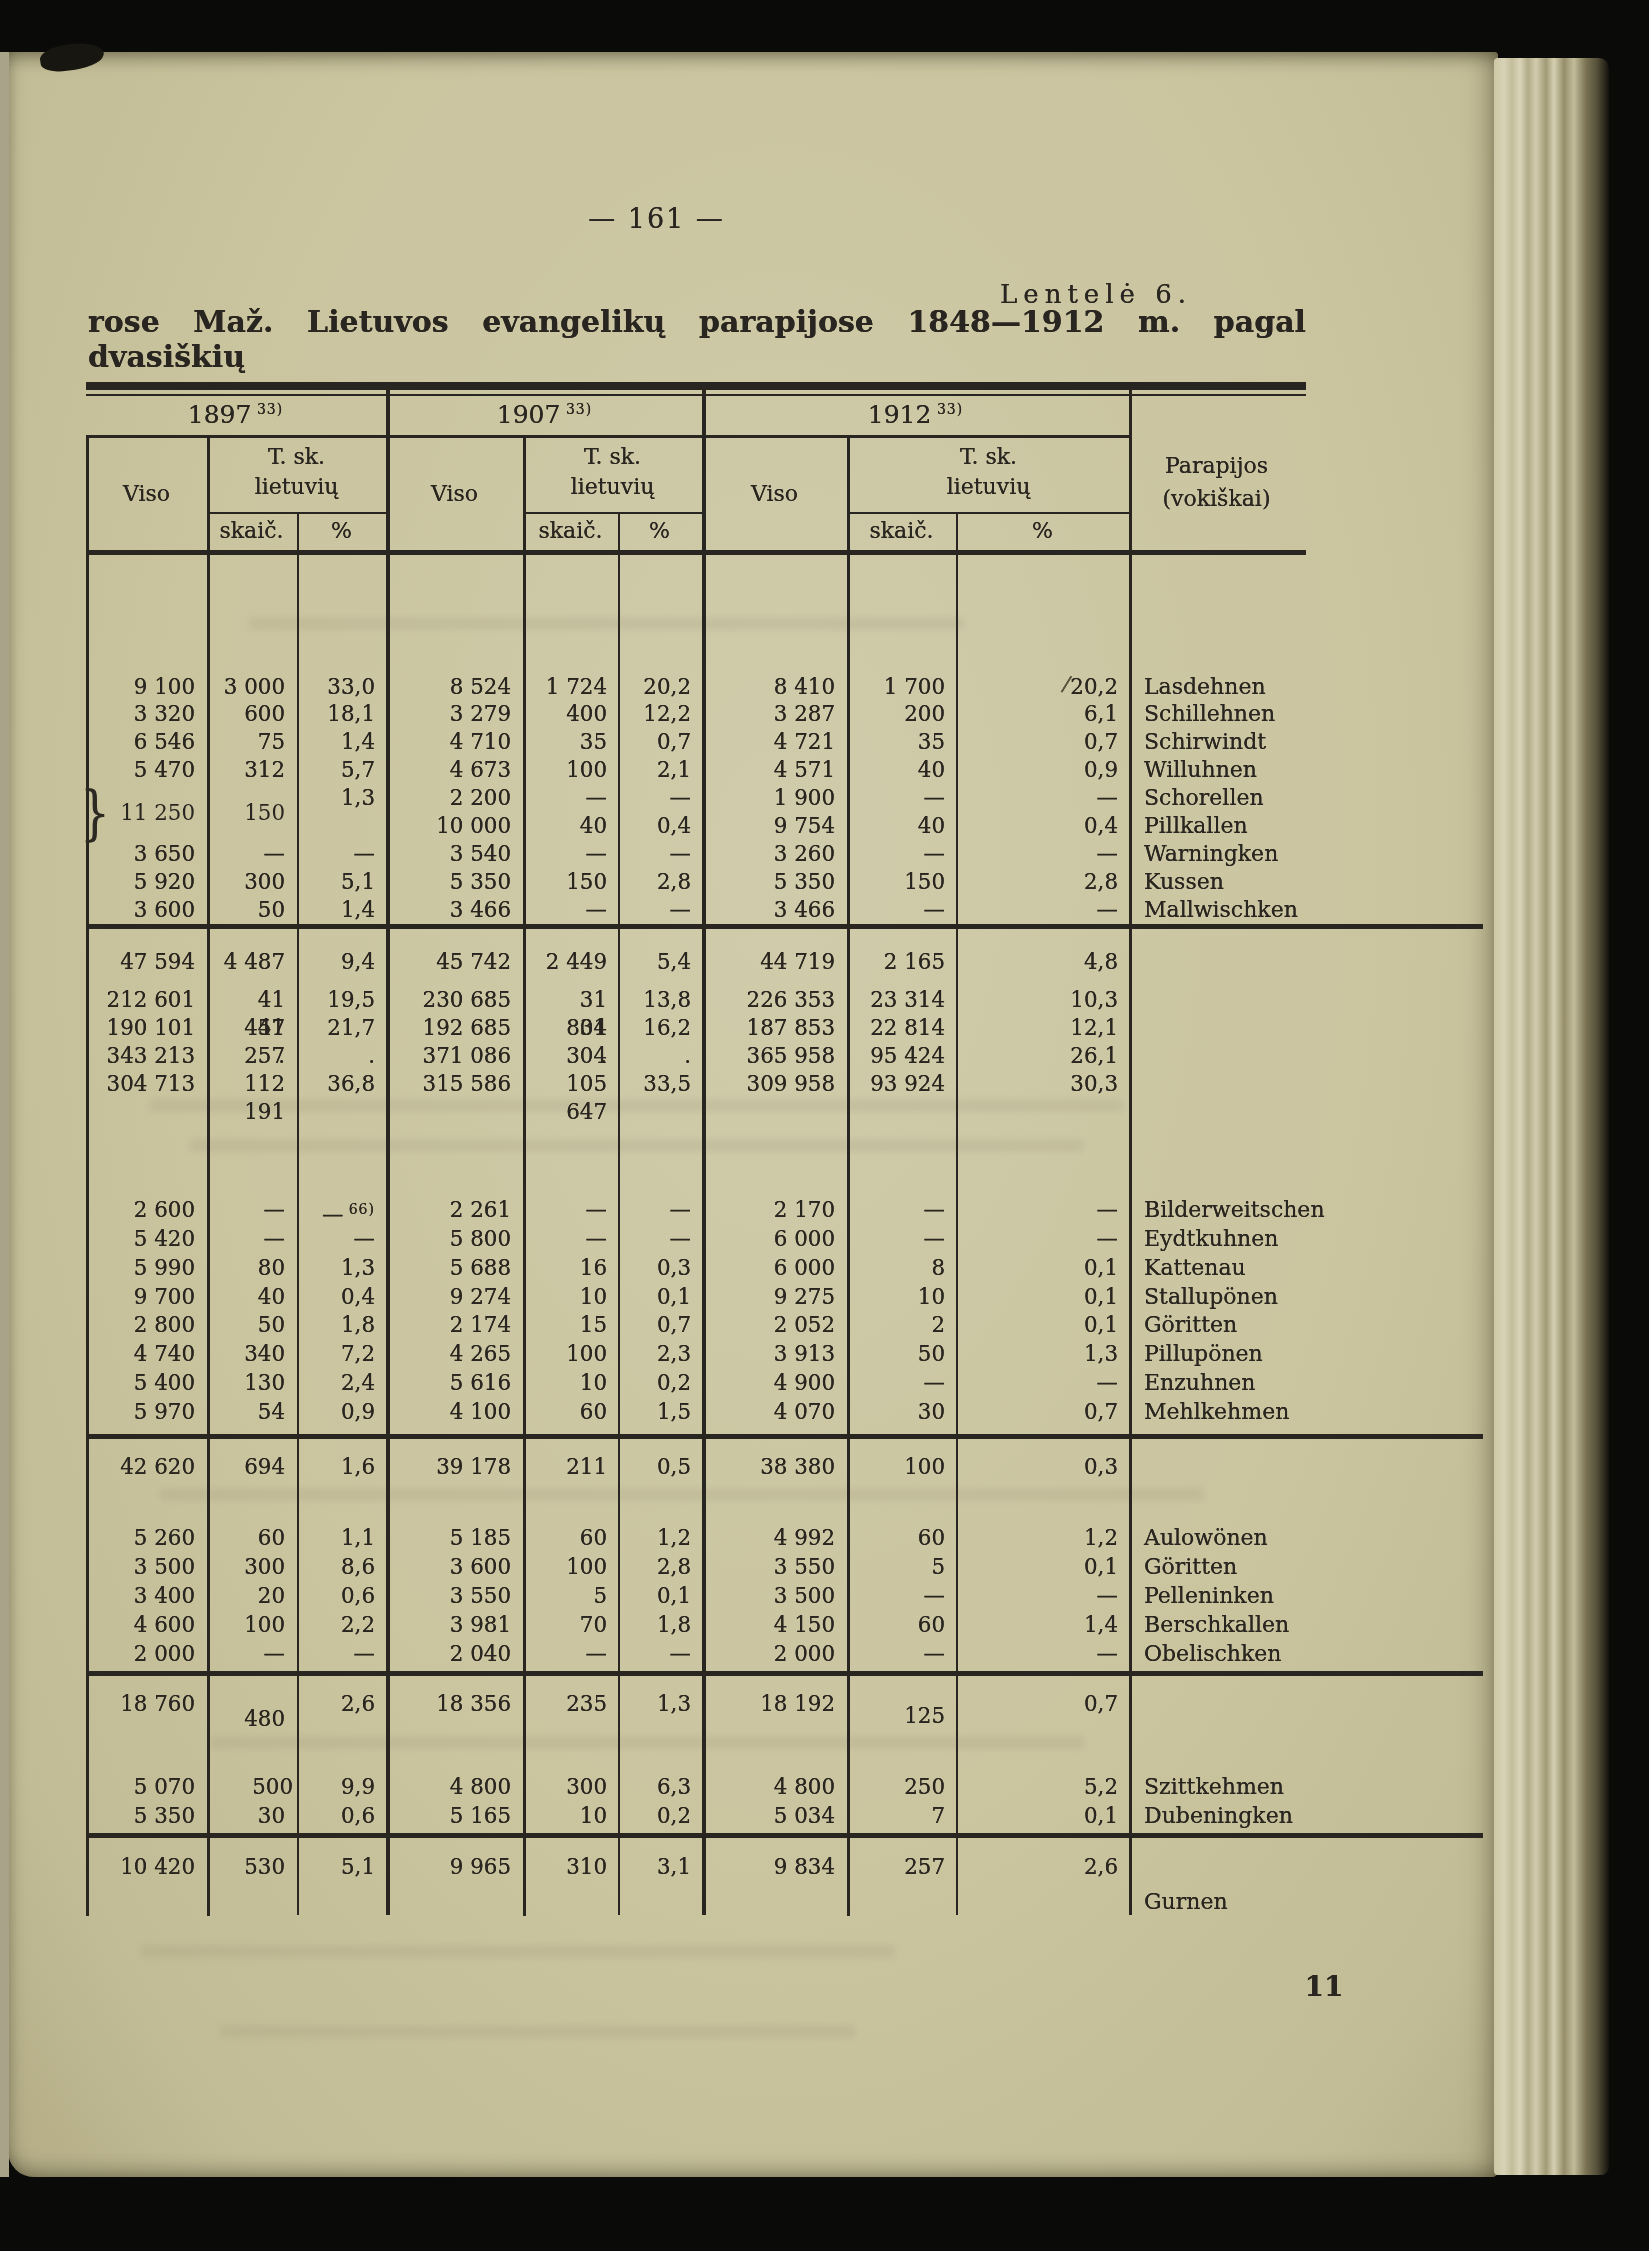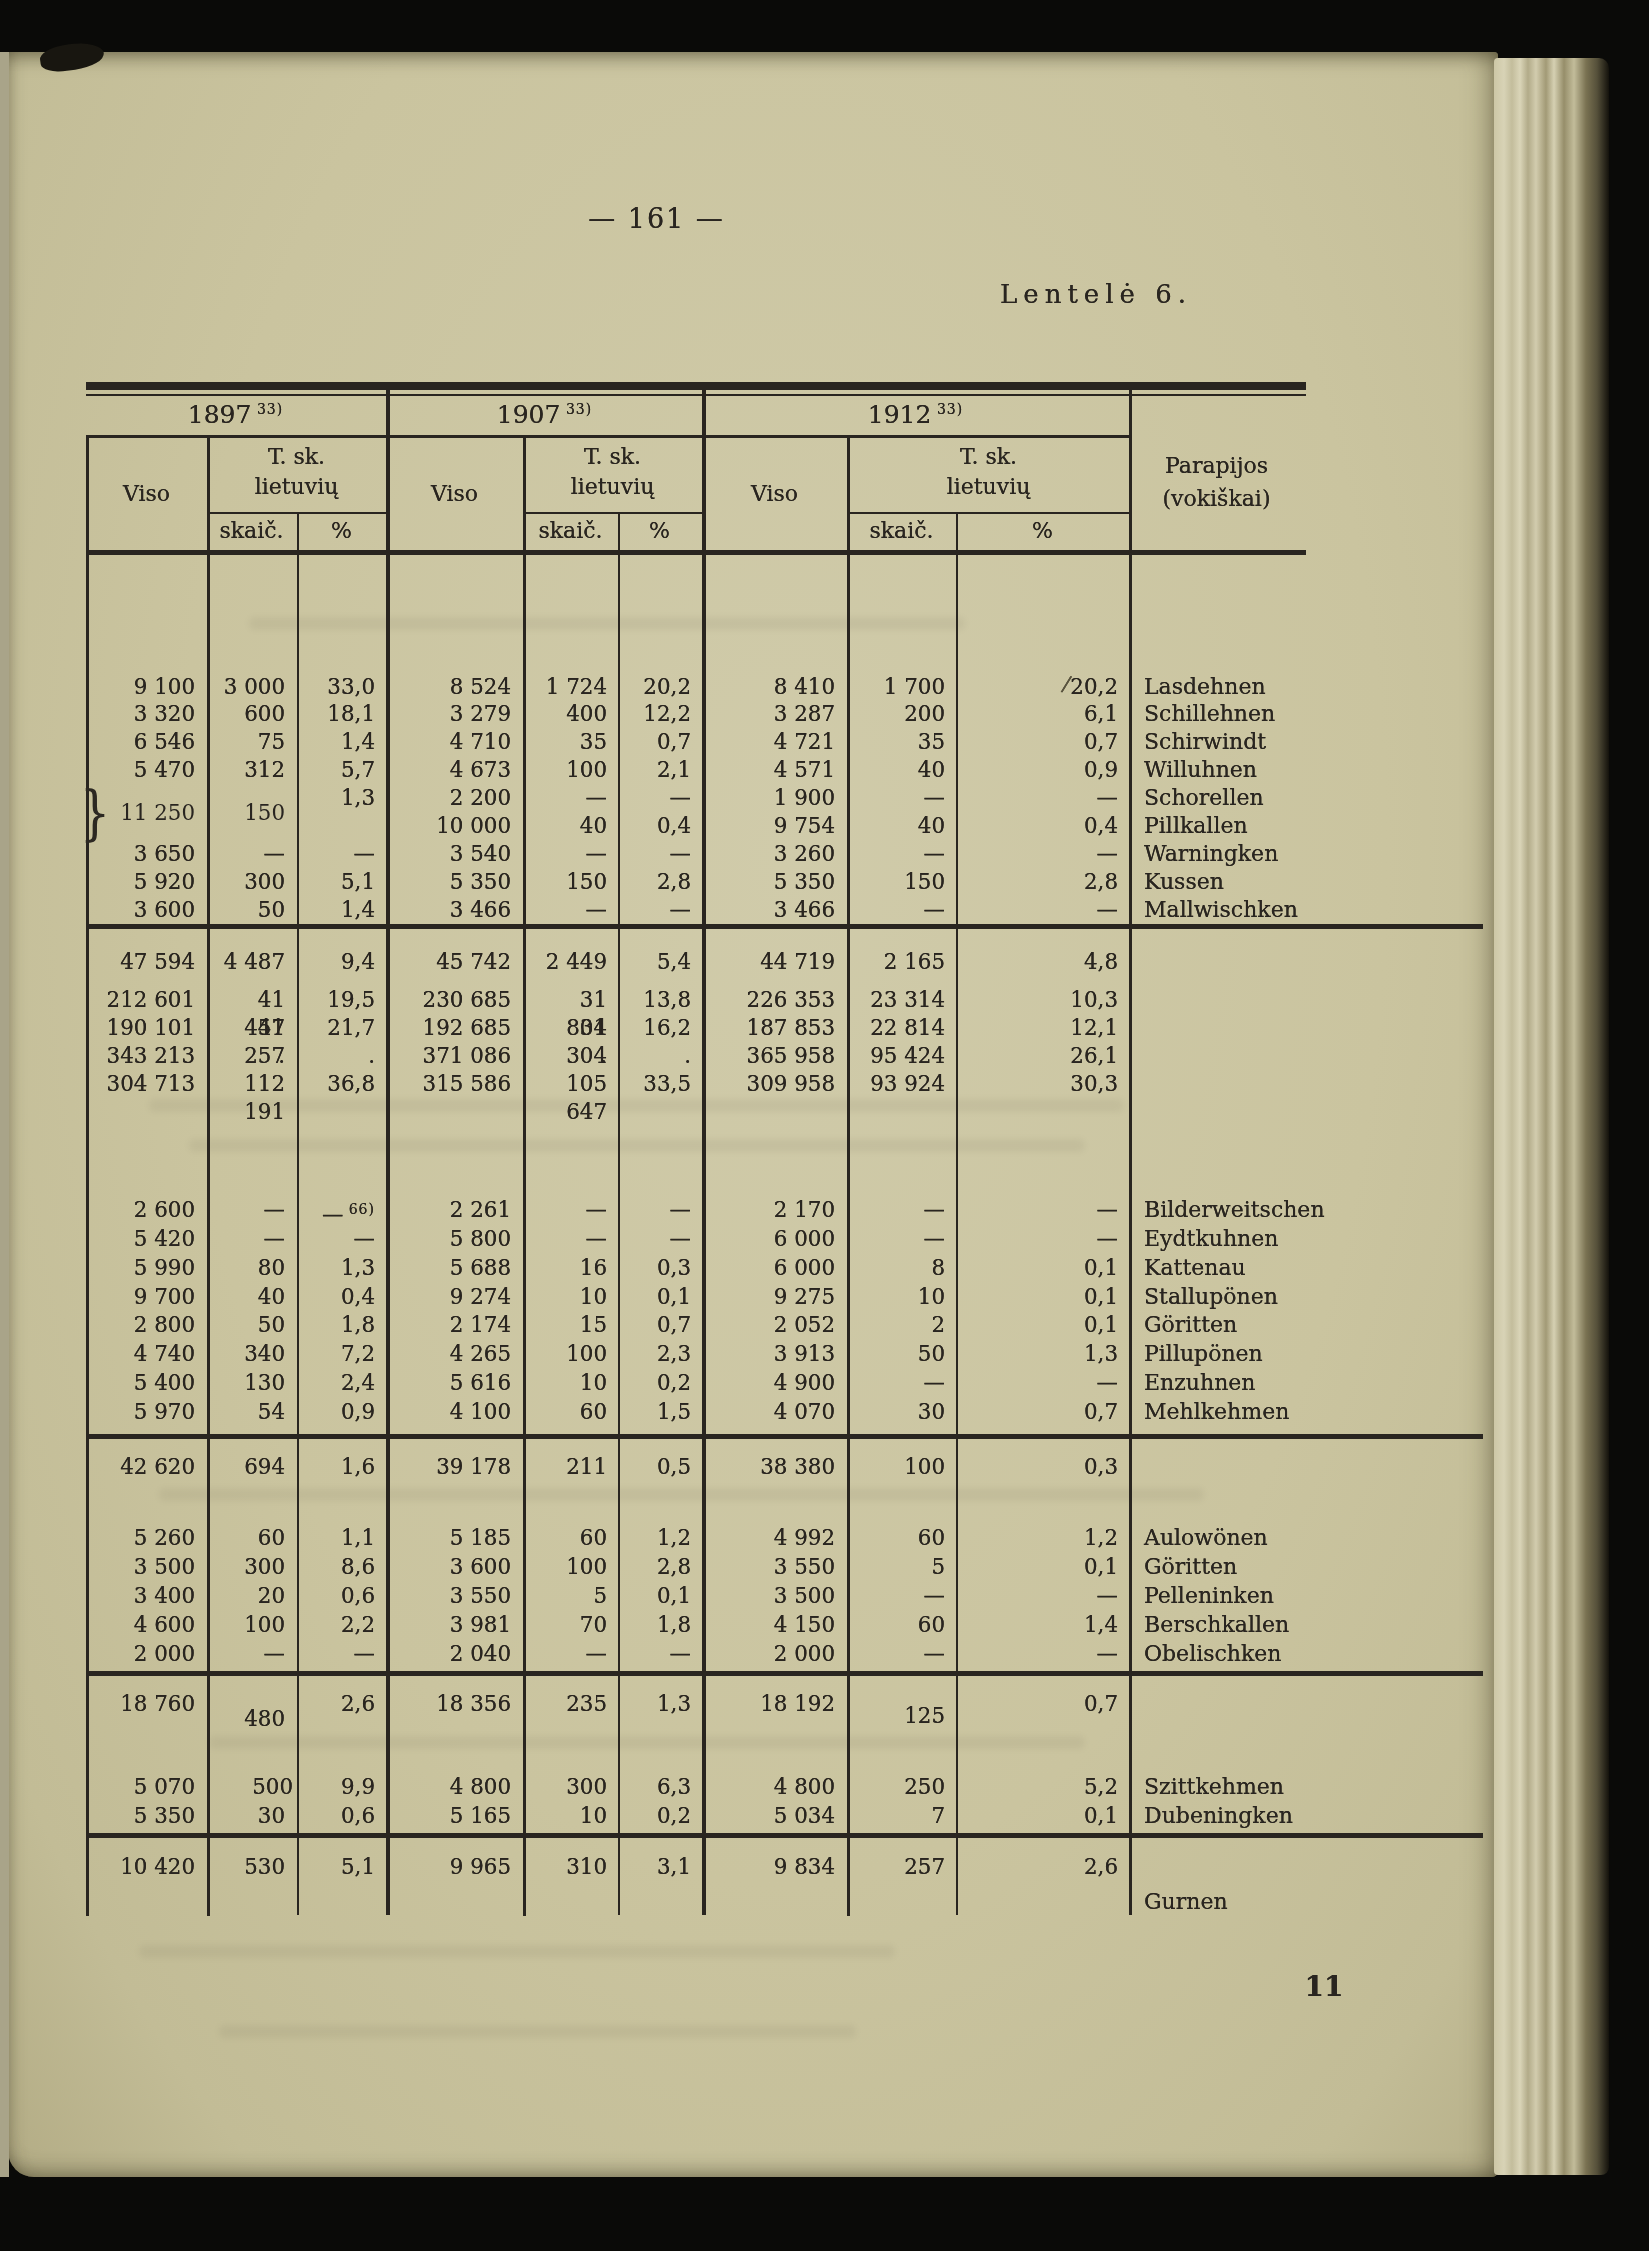--- a/index.html
+++ b/index.html
@@ -47,20 +47,21 @@
   <div class="bleed" style="left:249px;top:617px;width:716px"></div>
   <div class="bleed" style="left:149px;top:1099px;width:975px"></div>
   <div class="bleed" style="left:189px;top:1139px;width:896px"></div>
   <div class="bleed" style="left:159px;top:1488px;width:1045px"></div>
   <div class="bleed" style="left:209px;top:1736px;width:876px"></div>
   <div class="bleed" style="left:139px;top:1945px;width:756px"></div>
   <div class="bleed" style="left:219px;top:2025px;width:637px"></div>
 
   <div class="txt pageno-top">— 161 —</div>
   <div class="txt table-label">Lentelė 6.</div>
+  <div class="txt title l1">rose Maž. Lietuvos evangelikų parapijose 1848—1912 m. pagal dvasiškių</div>
   <div class="txt pageno-bottom">11</div>
 
   <div id="table-root">
       <div class="rule" style="position: absolute; left: 86px; top: 382px; width: 1220px; height: 8px; background: rgb(41, 37, 32);"></div>
       <div class="rule" style="position: absolute; left: 86px; top: 394px; width: 1220px; height: 2px; background: rgb(41, 37, 32);"></div>
       <div class="rule" style="position: absolute; left: 86px; top: 435px; width: 1044px; height: 3px; background: rgb(41, 37, 32);"></div>
       <div class="rule" style="position: absolute; left: 207px; top: 512px; width: 179px; height: 2px; background: rgb(41, 37, 32);"></div>
       <div class="rule" style="position: absolute; left: 523px; top: 512px; width: 179px; height: 2px; background: rgb(41, 37, 32);"></div>
       <div class="rule" style="position: absolute; left: 847px; top: 512px; width: 283px; height: 2px; background: rgb(41, 37, 32);"></div>
       <div class="rule" style="position: absolute; left: 86px; top: 550px; width: 1220px; height: 5px; background: rgb(41, 37, 32);"></div>

